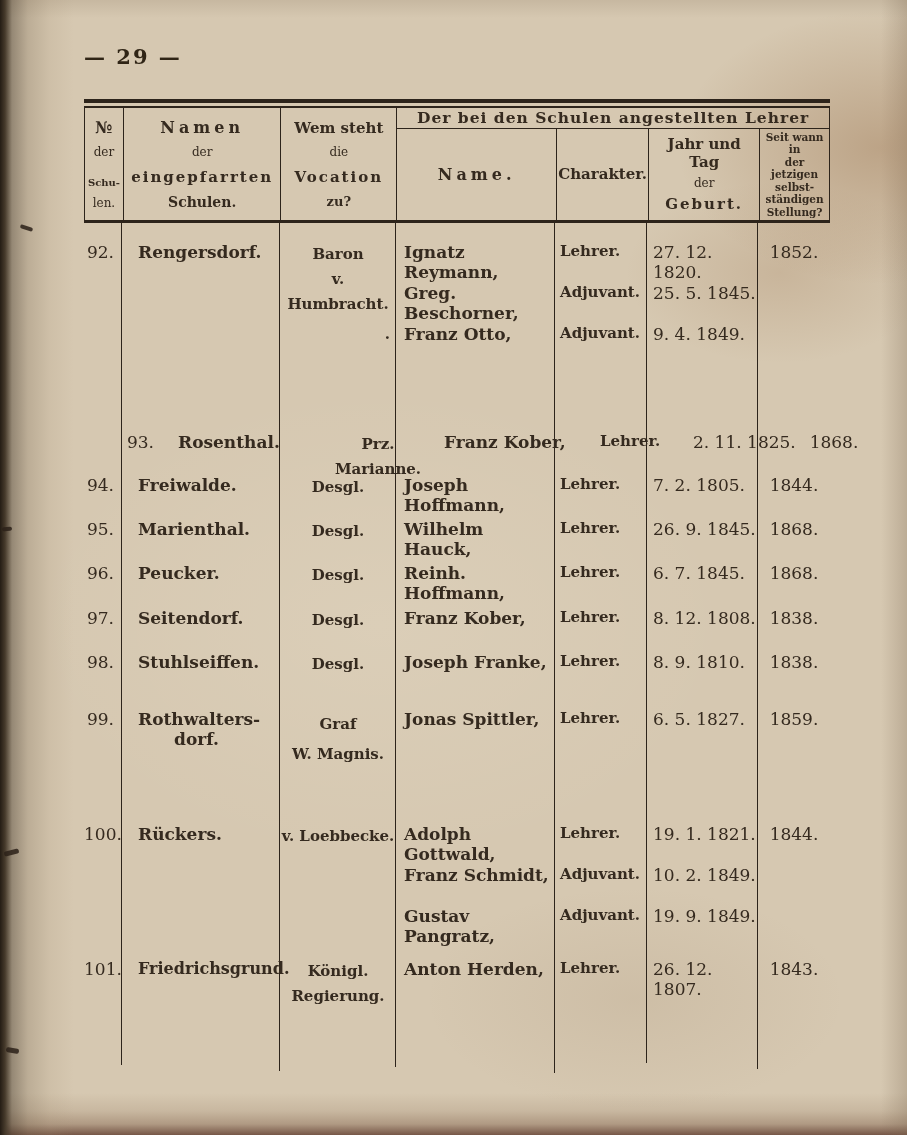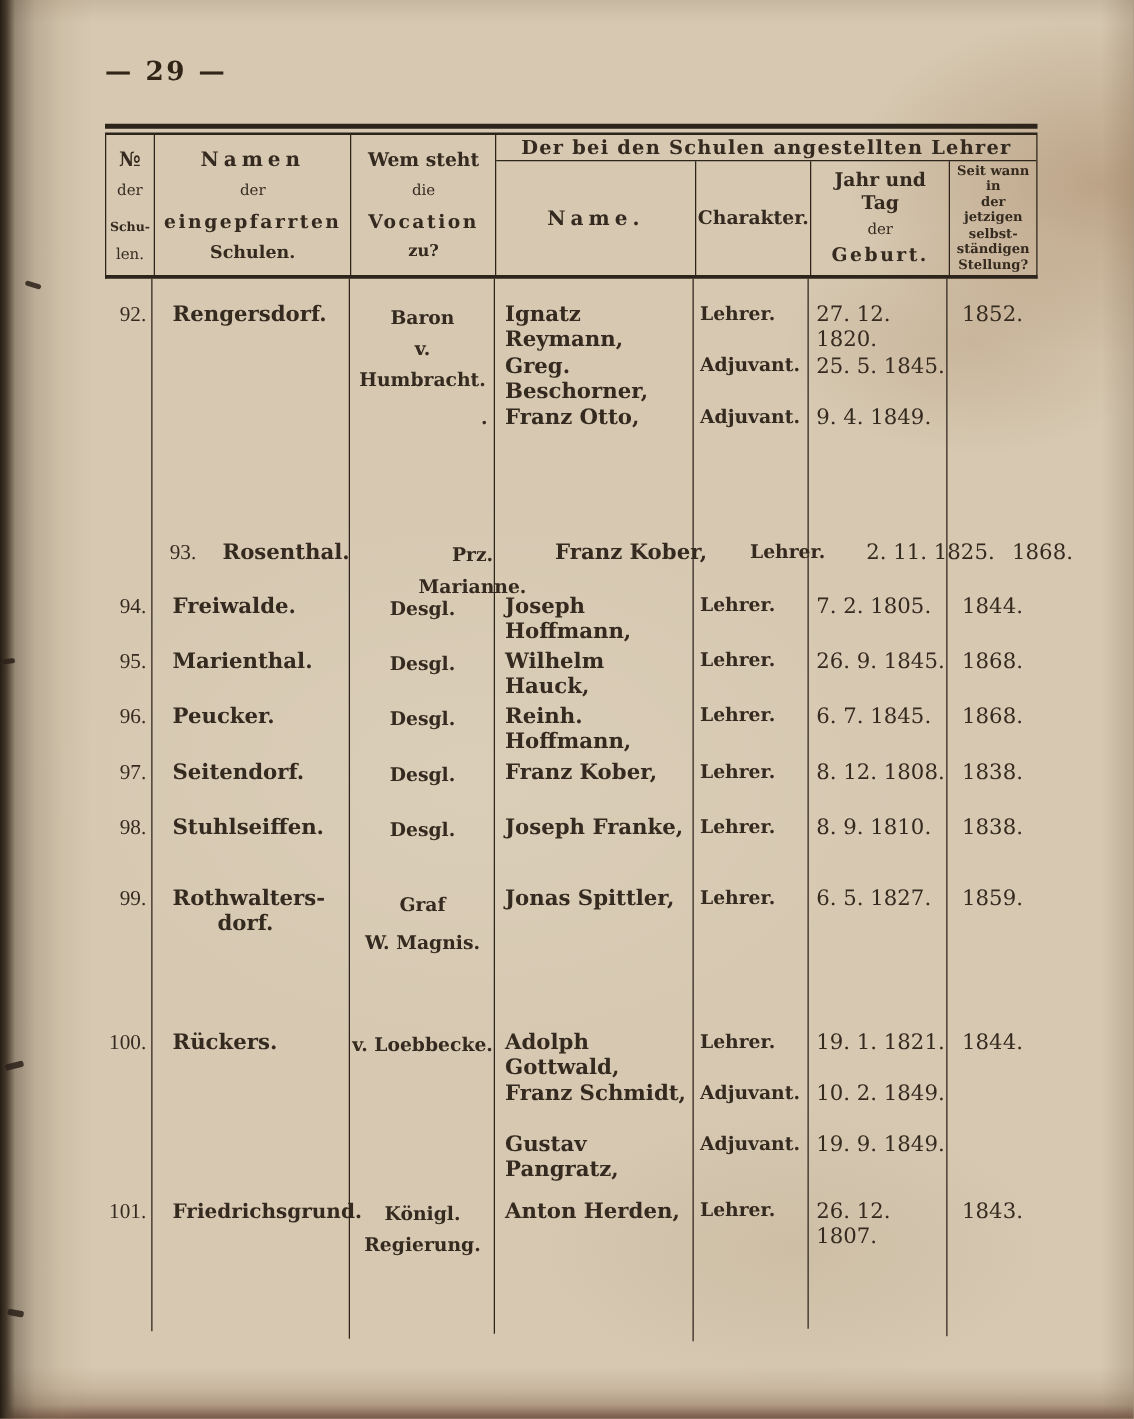--- a/index.html
+++ b/index.html
@@ -56,21 +56,21 @@
   .hb-ls{letter-spacing:4px;}
   .hb-ls2{letter-spacing:2px;}
   .hs{font-size:12px;font-weight:400;}
   .tiny div{font-size:10.5px;line-height:12.5px;font-weight:700;text-align:center;}
 
   .tbody{position:relative;height:852px;}
   .vline{position:absolute;top:0;width:1.6px;background:var(--rule);}
 
   .row{position:absolute;left:0;width:746px;display:flex;align-items:flex-start;}
   .c{box-sizing:border-box;}
-  .c1{width:38px;text-align:right;padding-right:5px;font-size:17px;font-family:Liberation Serif, serif;}
+  .c1{width:38px;text-align:center;padding-right:5px;font-size:17px;}
   .c2{width:158px;padding-left:16px;font-weight:700;font-size:17px;}
   .c3{width:116px;text-align:center;font-weight:700;font-size:15px;line-height:25px;position:relative;}
   .c4{width:159px;padding-left:8px;font-weight:700;font-size:17px;}
   .c5{width:92px;padding-left:5px;font-weight:700;font-size:15px;}
   .c6{width:111px;padding-left:6px;font-size:17px;}
   .c7{width:72px;text-align:center;font-size:17px;}
   .tline{height:41px;}
   .ind2{text-indent:36px;}
   .voc-dot{position:absolute;right:6px;top:80px;font-weight:700;}
   .voc-lh30{line-height:30px;}

